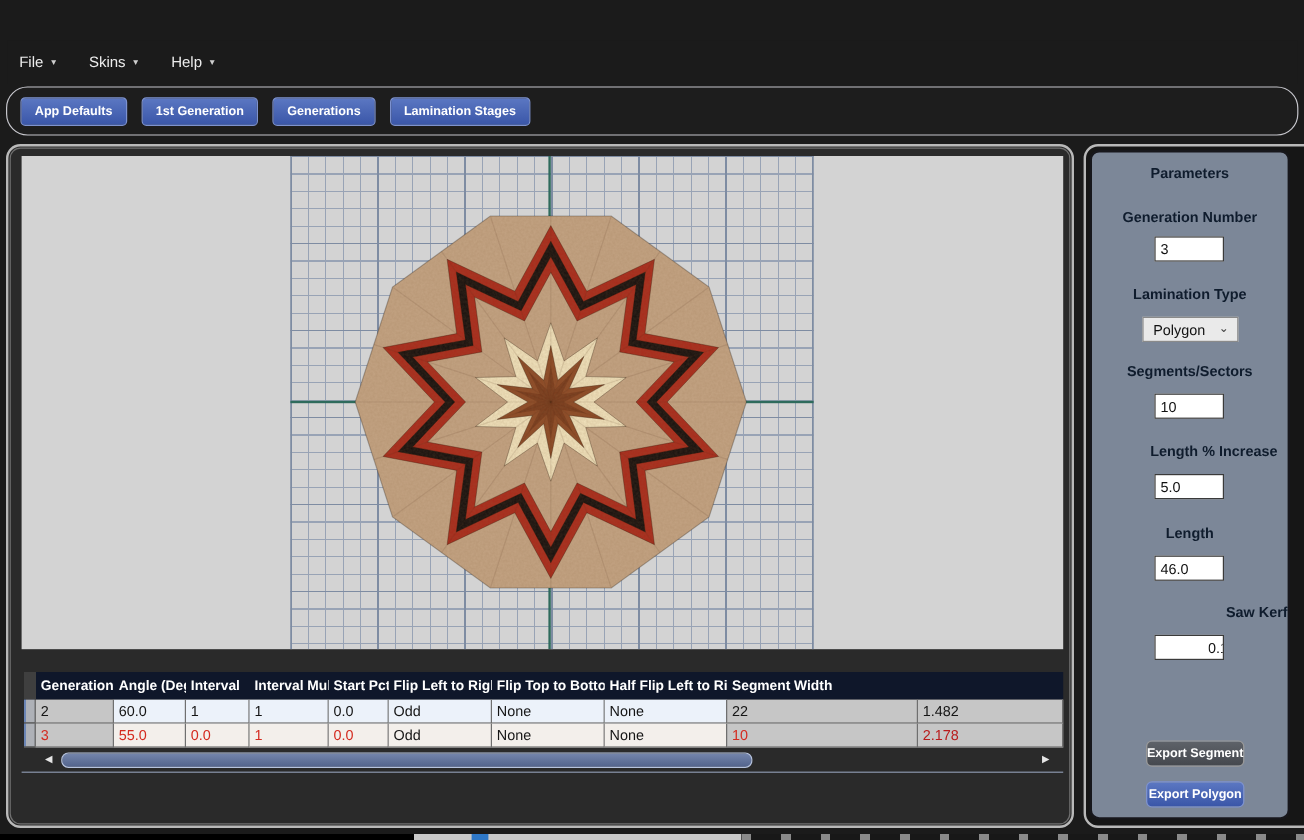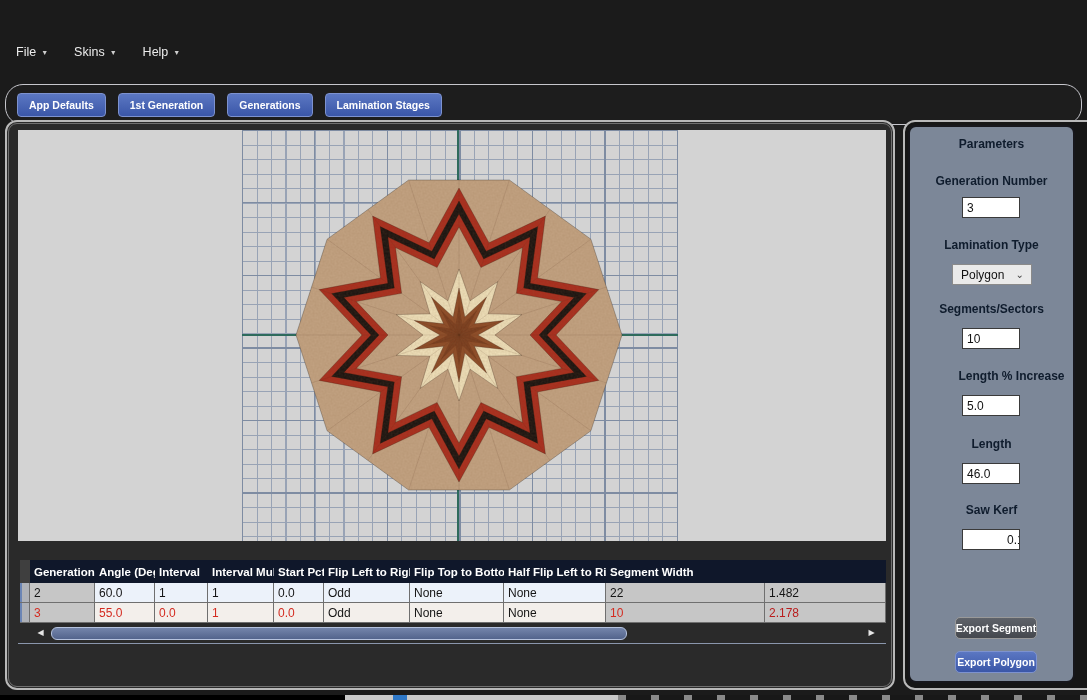--- a/index.html
+++ b/index.html
@@ -15,21 +15,21 @@
   .glyph-max{width:11px;height:11px;border:1.5px solid #1c1c1c;}
   .glyph-close{font-size:14px;color:#1c1c1c;line-height:1;}
 
   
   .menubar{position:absolute;left:6px;top:34px;width:1075px;height:36px;background:#1b1b1b;display:flex;align-items:center;}
   .menu-item{color:#ececec;font-size:12.5px;margin-left:26px;display:flex;align-items:center;gap:5px;}
   .menu-item:first-child{margin-left:10px;}
   .caret{font-size:7px;color:#cfcfcf;}
 
   
-  .toolbar{position:absolute;left:5px;top:72px;width:1075px;height:39px;border:1px solid #c6c6cc;border-radius:18px;background:#1d1d1d;display:flex;align-items:center;margin-top:12px;}
+  .toolbar{position:absolute;left:5px;top:72px;width:1075px;height:39px;border:1px solid #c6c6cc;border-radius:18px;background:#1d1d1d;display:flex;align-items:center;}
   .tbtn{margin-left:12px;padding:5px 11px;font-size:10.5px;font-weight:600;color:#fff;
         background:linear-gradient(#5b77c2,#3a56a8);border:1px solid #7d92cf;border-radius:4px;white-space:nowrap;}
   .tbtn:first-child{margin-left:11px;}
 
   
   .main-panel{position:absolute;left:5px;top:120px;width:890px;height:570px;background:#2a2a2a;border:2px solid #b9b9b9;border-radius:12px;box-sizing:border-box;}
   .main-inner{position:absolute;inset:1px;border:1px solid #707070;border-radius:9px;}
   .canvas{position:absolute;left:11px;top:8px;width:868px;height:411px;background:#d3d3d3;overflow:hidden;}
   .gridbox{position:absolute;left:224px;top:0;width:436px;height:411px;
     background-image:
@@ -221,21 +221,21 @@
         <div class="p-select">
           <span>Polygon</span>
           <span class="chev">⌄</span>
         </div>
         <div class="p-label" style="top: 175px;">Segments/Sectors</div>
         <input class="p-input" value="10" style="top: 201px;">
         <div class="p-label" style="top: 242px; padding-left: 20px;">Length % Increase</div>
         <input class="p-input" value="5.0" style="top: 268px;">
         <div class="p-label" style="top: 310px;">Length</div>
         <input class="p-input" value="46.0" style="top: 336px;">
-        <div class="p-label" style="top: 376px;">Saw Kerf</div>
+        <div class="p-label" style="top: 376px; text-align: right;">Saw Kerf</div>
         <input class="p-input" value="0.125" style="top: 402px; padding-left: 44px;">
         <button class="exp-btn exp-gray">Export Segment</button>
         <button class="exp-btn exp-blue">Export Polygon</button>
       </div>
   </div>
 
   <div class="sliver">
     <span class="sl-gray">
       <span class="sl-blue"></span>
     </span>

